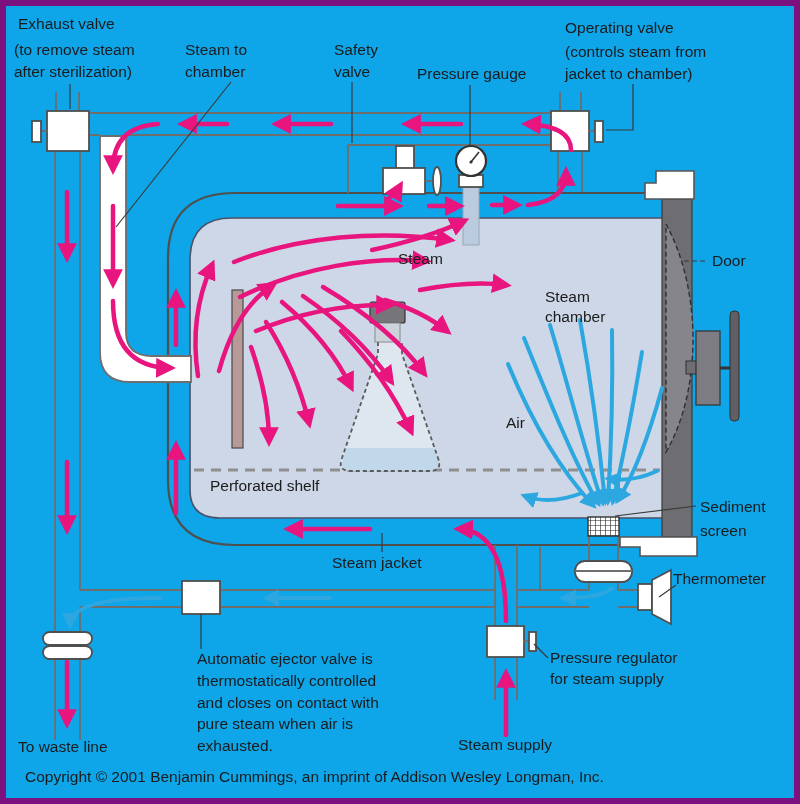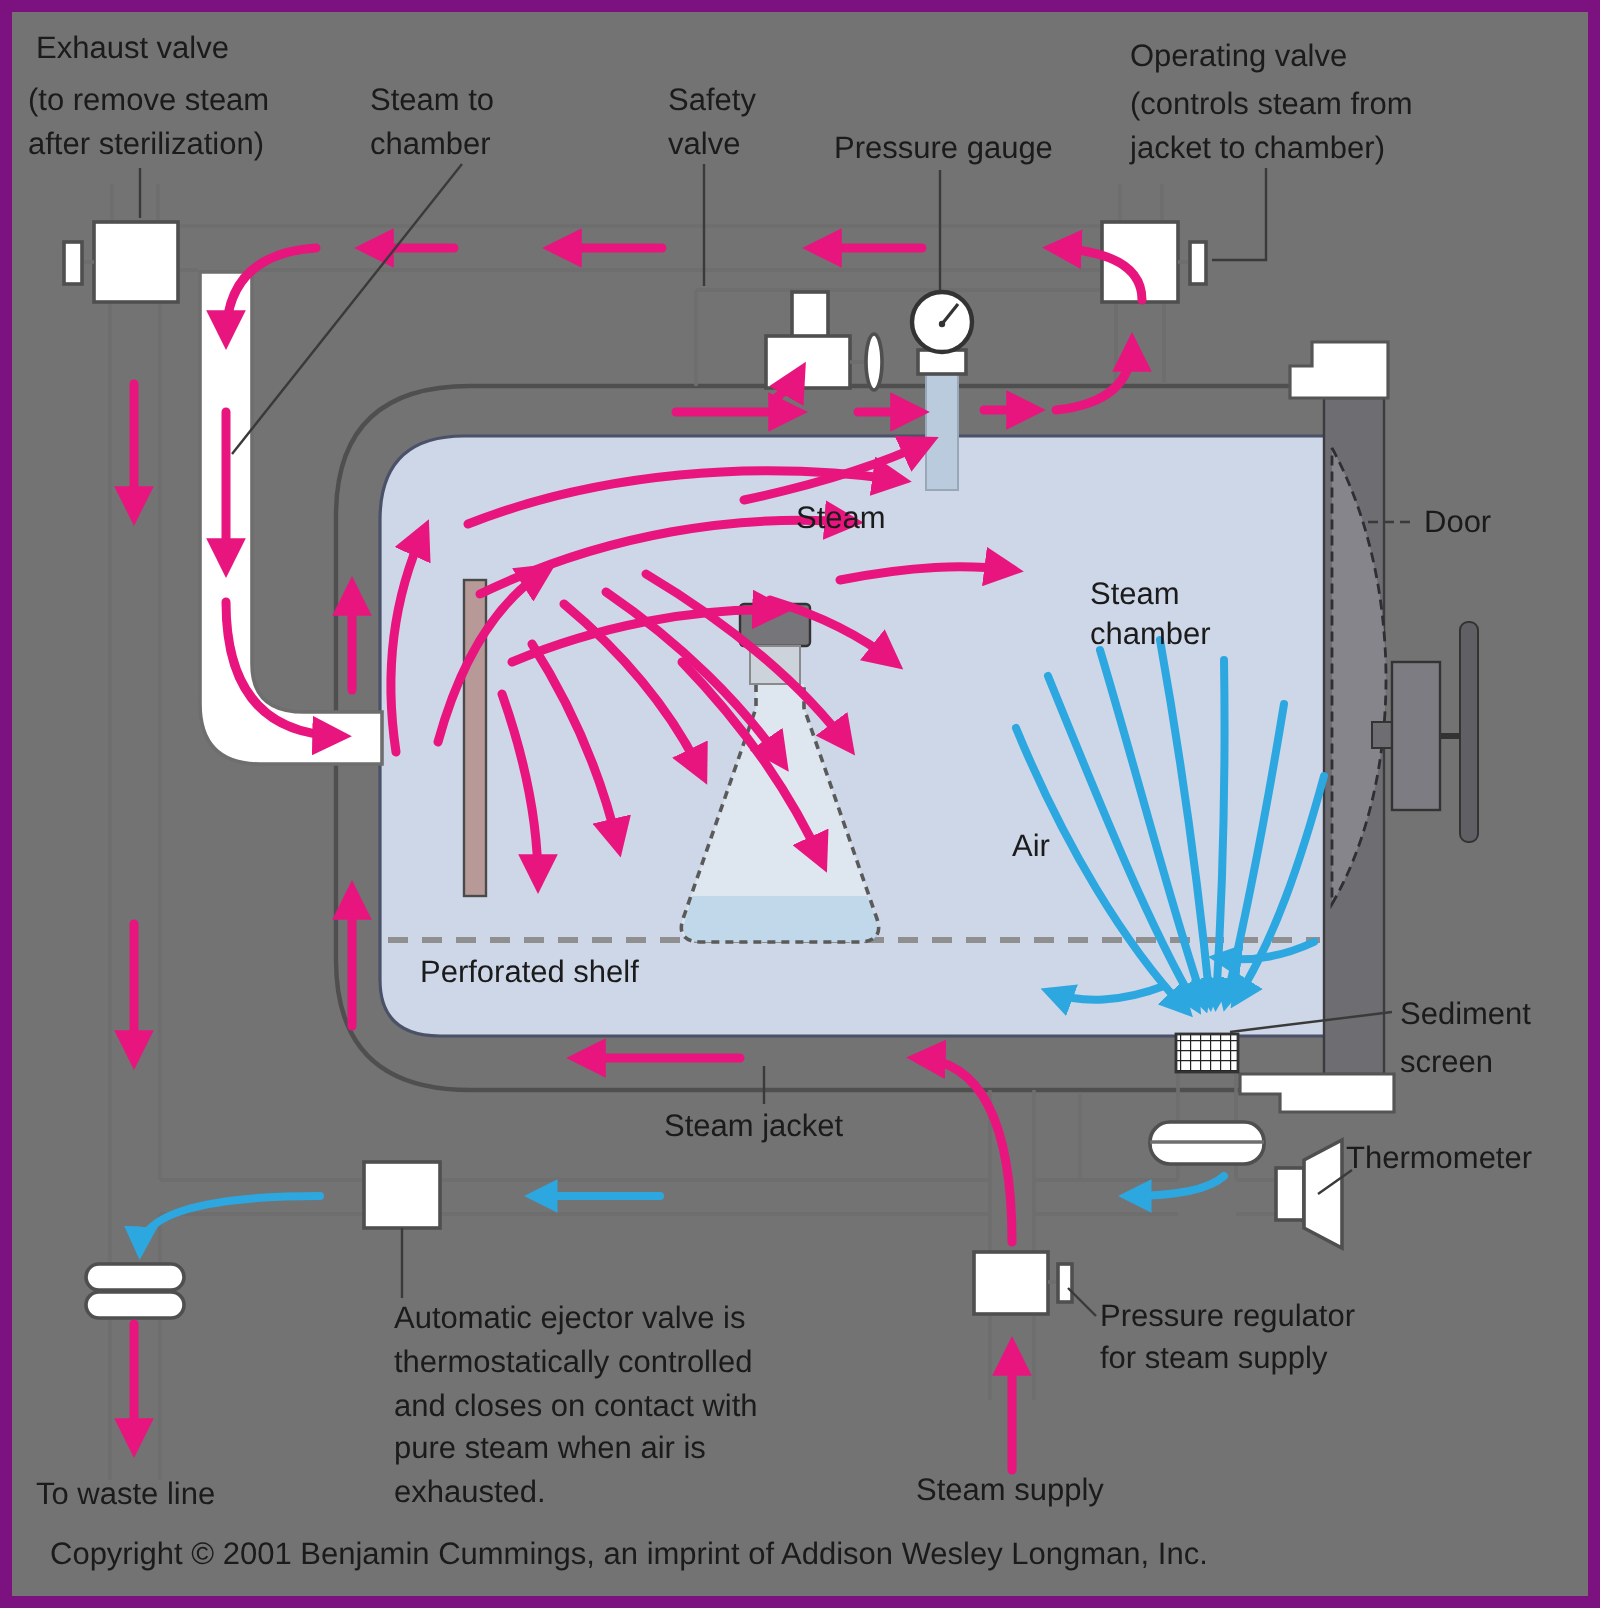--- a/index.html
+++ b/index.html
@@ -1,16 +1,16 @@
 <!DOCTYPE html>
 <html><head>
 <meta charset="utf-8">
 <style>
   html,body{margin:0;padding:0;background:#fff;}
-  .stage{position:relative;width:800px;height:804px;background:#737373;overflow:hidden;}
+  .stage{position:relative;width:800px;height:804px;background:#0ea5e9;overflow:hidden;}
   .frame{position:absolute;inset:0;border:6px solid #7c1280;box-sizing:border-box;pointer-events:none;z-index:5;}
   svg{position:absolute;left:0;top:0;}
   .lbl{font-family:"Liberation Sans",sans-serif;font-size:15.5px;fill:#1b1b1b;}
   .pipe{stroke:#6e6e6e;stroke-width:1.8;fill:none;}
   .vessel{stroke:#4f4f4f;stroke-width:2.2;fill:none;}
   .dev{fill:#ffffff;stroke:#4f4f4f;stroke-width:1.8;}
   .pk{stroke:#e8157f;stroke-width:4.5;fill:none;marker-end:url(#mpink);stroke-linecap:round;}
   .bl{stroke:#2da7e0;stroke-width:4;fill:none;marker-end:url(#mblue);stroke-linecap:round;}
   .ptr{stroke:#3a3a3a;stroke-width:1.2;fill:none;}
 </style>

